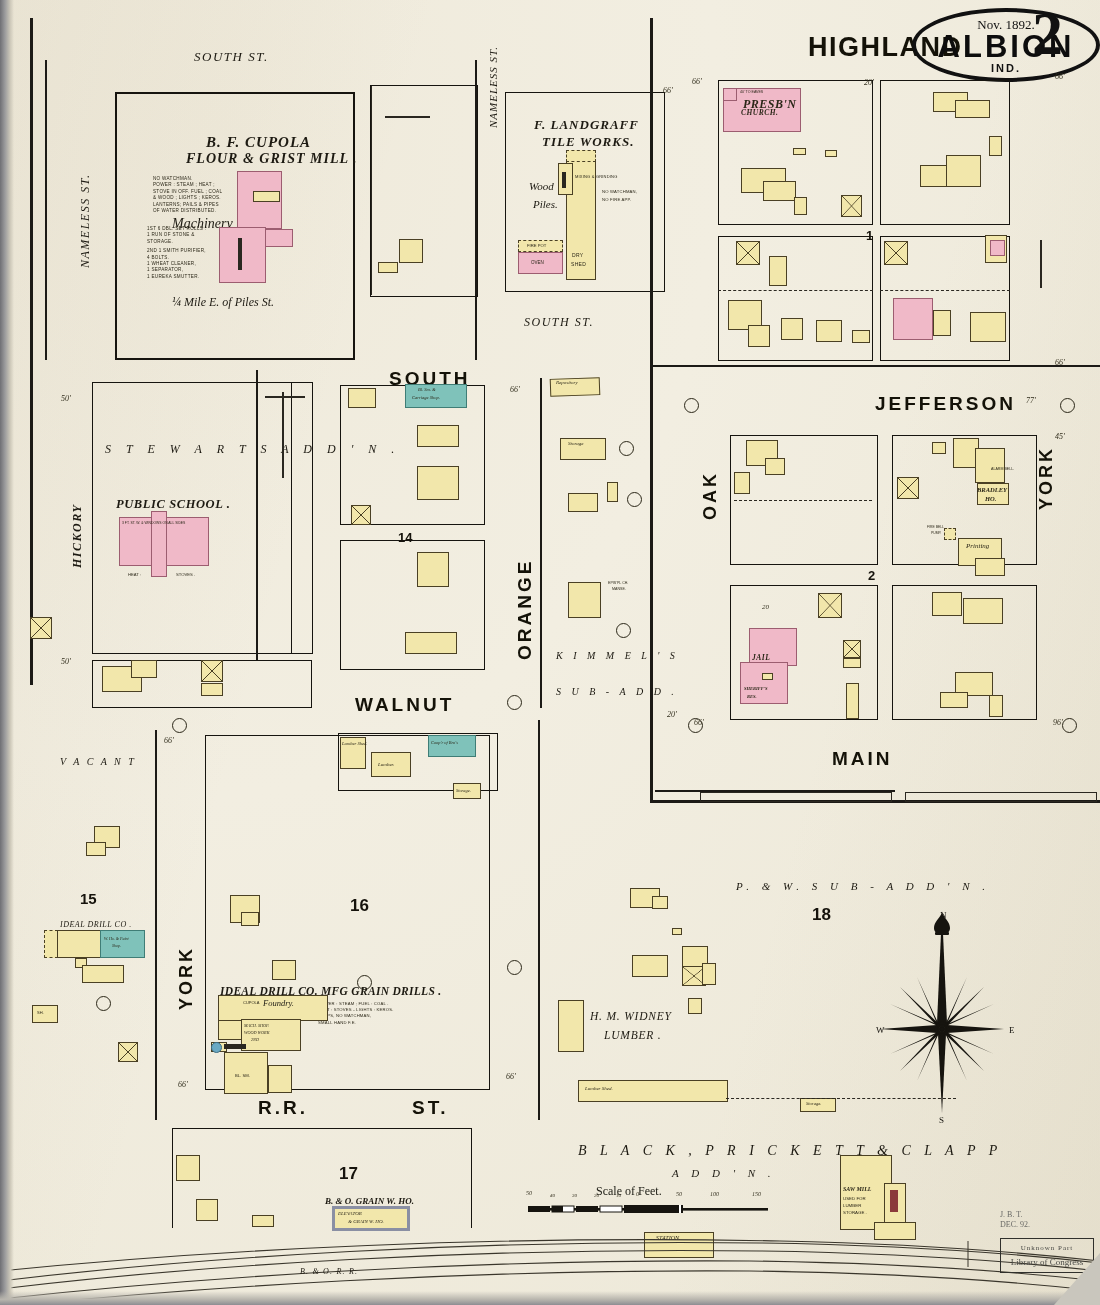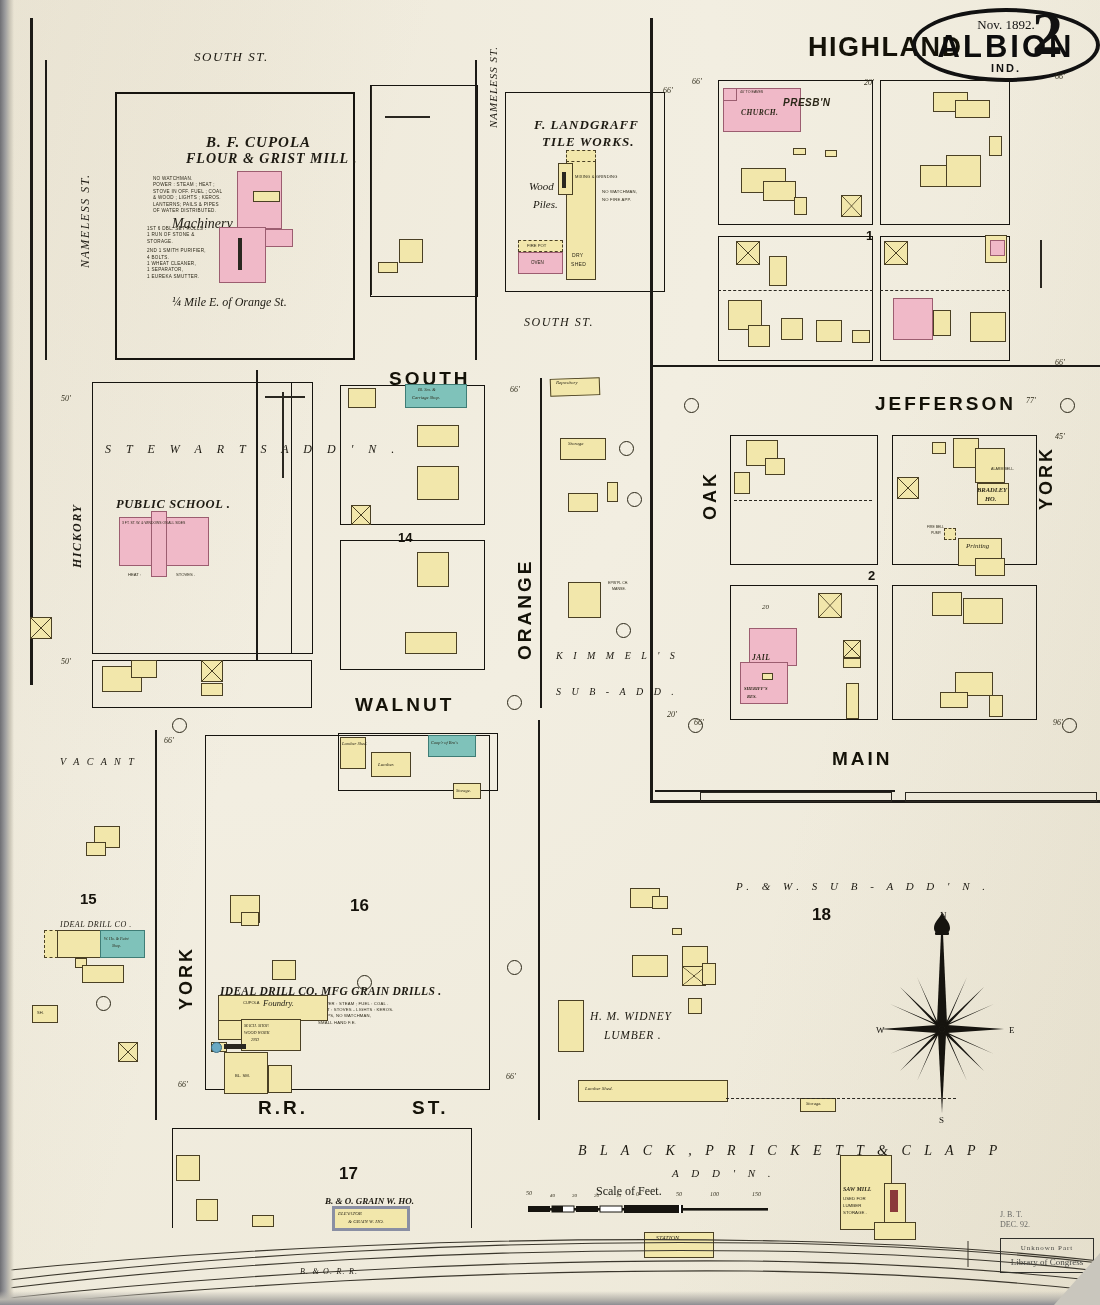--- a/index.html
+++ b/index.html
@@ -115,21 +115,21 @@
     <div class="tiny" style="position:static;font-size:4.6px;letter-spacing:.3px;">1 SEPARATOR,</div>
     <div class="tiny" style="position:static;font-size:4.6px;letter-spacing:.3px;">1 EUREKA SMUTTER.</div>
   </div>
 
   <div class="bldg pink" style="left:237px;top:171px;width:45px;height:58px;"></div>
   <div class="bldg pink" style="left:237px;top:229px;width:56px;height:18px;"></div>
   <div class="bldg" style="left:253px;top:191px;width:27px;height:11px;"></div>
   <div class="bldg pink" style="left:219px;top:227px;width:47px;height:56px;"></div>
   <div class="ln" style="left:238px;top:238px;width:4px;height:32px;background:#2a2720;"></div>
 
-  <div class="hand" style="left:172px;top:295px;font-size:12px;">¼ Mile E. of Orange St.</div>
+  <div class="hand" style="left:172px;top:295px;font-size:12px;">¼ Mile E. of Piles St.</div>
 
   <div class="ln" style="left:475px;top:60px;width:2px;height:300px;"></div>
   <div class="hand" style="left:487px;top:128px;transform:rotate(-90deg);transform-origin:0 0;font-size:11px;letter-spacing:1px;">NAMELESS ST.</div>
   <div class="ln" style="left:370px;top:85px;width:2px;height:210px;background:#2a2720;"></div>
   <div class="ln" style="left:385px;top:116px;width:45px;height:1.5px;background:#2a2720;"></div>
   <div class="street-blk" style="left:370px;top:85px;width:108px;height:212px;border-width:1.5px;"></div>
   <div class="bldg" style="left:399px;top:239px;width:24px;height:24px;"></div>
   <div class="bldg" style="left:378px;top:262px;width:20px;height:11px;"></div>
 
   <div class="street-blk" style="left:505px;top:92px;width:160px;height:200px;border-width:1.5px;"></div>
@@ -153,21 +153,21 @@
   <div class="hand" style="left:524px;top:315px;font-size:12px;letter-spacing:1.5px;">SOUTH ST.</div>
 
   <div class="ln" style="left:650px;top:18px;width:3px;height:785px;"></div>
   <div class="ln" style="left:650px;top:800px;width:450px;height:3px;"></div>
   <div class="ln" style="left:650px;top:365px;width:450px;height:2px;"></div>
 
   <div class="street-blk" style="left:718px;top:80px;width:155px;height:145px;border-width:1.2px;"></div>
   <div class="bldg pink" style="left:723px;top:88px;width:78px;height:44px;"></div>
   <div class="bldg pink" style="left:723px;top:88px;width:14px;height:13px;"></div>
   <div class="tiny" style="left:740px;top:90px;font-size:3.6px;">40'  TO  EAVES</div>
-  <div class="tiny" style="left:743px;top:97px;font-size:10px;font-weight:700;font-style:italic;font-family:Liberation Sans, sans-serif;letter-spacing:.5px;margin-left:40px;">PRESB'N</div>
+  <div class="tiny" style="left:743px;top:97px;font-size:12px;font-weight:700;font-style:italic;font-family:Liberation Serif, serif;letter-spacing:.5px;">PRESB'N</div>
   <div class="tiny" style="left:741px;top:108px;font-size:7.5px;font-weight:700;font-style:italic;font-family:'Liberation Serif',serif;letter-spacing:.5px;">CHURCH.</div>
   <div class="bldg" style="left:793px;top:148px;width:13px;height:7px;"></div>
   <div class="bldg" style="left:825px;top:150px;width:12px;height:7px;"></div>
   <div class="bldg" style="left:741px;top:168px;width:45px;height:25px;"></div>
   <div class="bldg" style="left:763px;top:181px;width:33px;height:20px;"></div>
   <div class="bldg" style="left:794px;top:197px;width:13px;height:18px;"></div>
   <div class="bldg xbrace" style="left:841px;top:195px;width:21px;height:22px;"></div>
 
   <div class="street-blk" style="left:880px;top:80px;width:130px;height:145px;border-width:1.2px;"></div>
   <div class="bldg" style="left:933px;top:92px;width:35px;height:20px;"></div>

